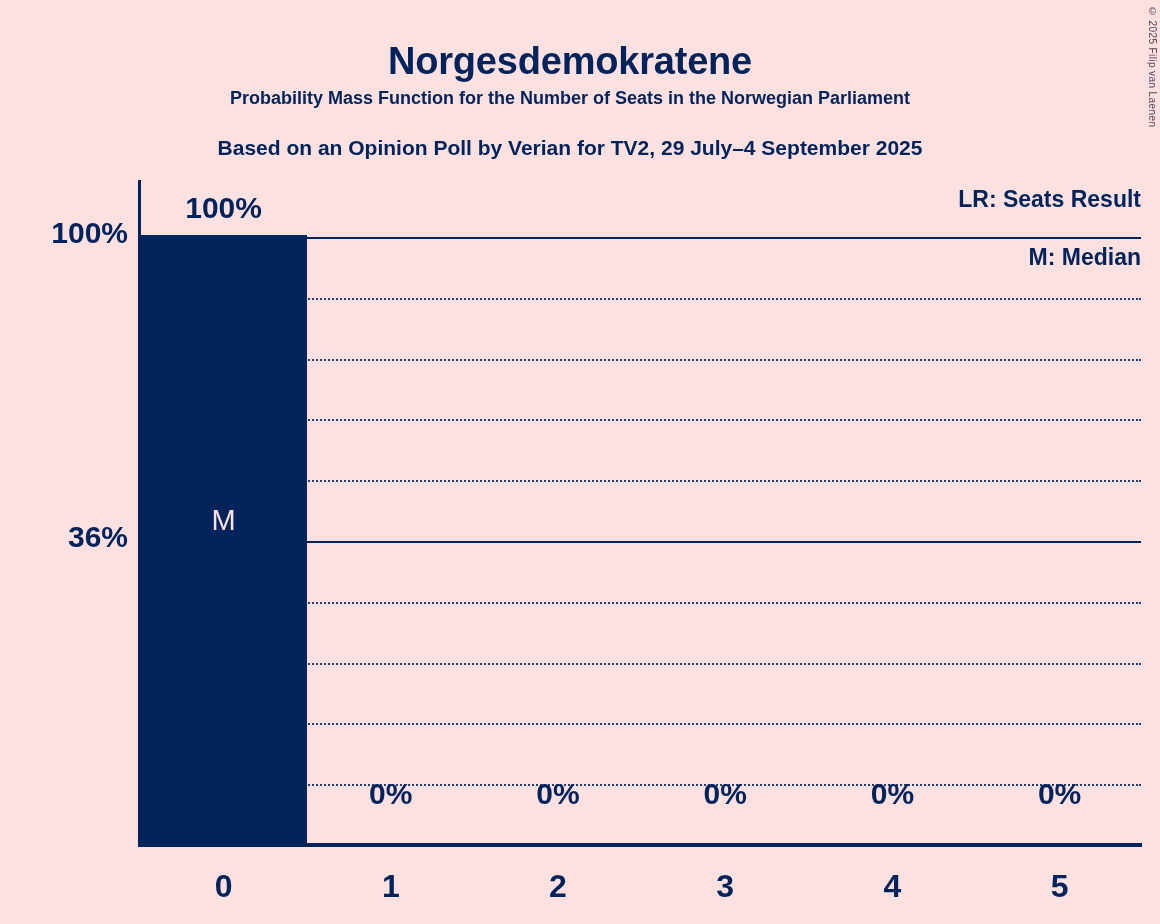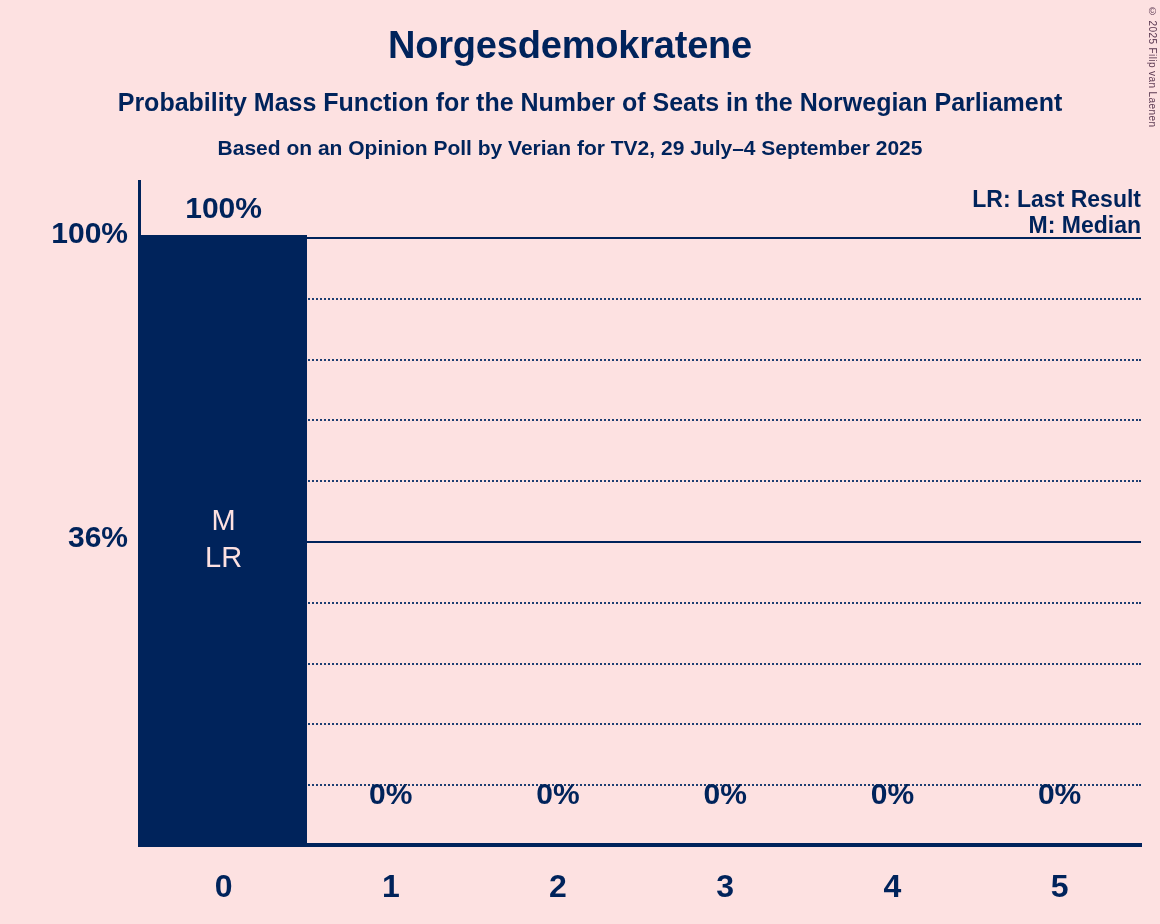--- a/index.html
+++ b/index.html
@@ -27,28 +27,27 @@
   .title {
     position: absolute;
     left: 0;
     width: 1140px;
     text-align: center;
     font-weight: bold;
     color: #00235b;
     white-space: nowrap;
   }
   #chart-title {
-    top: 24px;
+    top: 40px;
     font-size: 38px;
     letter-spacing: -0.2px;
   }
   #chart-subtitle-1 {
     top: 88px;
-    font-size: 25px;
-    margin-left: 20px;
+    font-size: 18px;
   }
   #chart-subtitle-2 {
     top: 136px;
     font-size: 21px;
   }
 
   
   #copyright {
     position: absolute;
     right: 2px;
@@ -150,36 +149,36 @@
   .legend-entry {
     position: absolute;
     right: 19px;
     text-align: right;
     font-size: 23px;
     font-weight: bold;
     color: #00235b;
     white-space: nowrap;
   }
   #legend-lr { top: 186px; }
-  #legend-m  { top: 212px; }
+  #legend-m  { top: 244px; }
 </style>
 </head>
 <body>
 
 <div id="chart-root">
 
   <div class="title" id="chart-title">Norgesdemokratene</div>
 
   <div class="title" id="chart-subtitle-1">Probability Mass Function for the Number of Seats in the Norwegian Parliament</div>
 
   <div class="title" id="chart-subtitle-2">Based on an Opinion Poll by Verian for TV2, 29 July–4 September 2025</div>
 
   <div id="copyright">© 2025 Filip van Laenen</div>
 
-  <div class="legend-entry" id="legend-lr">LR: Last Result</div>
+  <div class="legend-entry" id="legend-lr">LR: Seats Result</div>
 
   <div class="legend-entry" id="legend-m">M: Median</div>
 
   <div id="y-tick-labels">
       <div class="y-tick" style="top: 216px;">100%</div>
       <div class="y-tick" style="top: 520px;">36%</div>
     </div>
 
   <div id="plot-area">
     <div id="gridlines">
@@ -191,21 +190,20 @@
         <div class="gridline solid" style="top: 361px;"></div>
         <div class="gridline dotted" style="top: 421.8px;"></div>
         <div class="gridline dotted" style="top: 482.6px;"></div>
         <div class="gridline dotted" style="top: 543.4px;"></div>
         <div class="gridline dotted" style="top: 604.2px;"></div>
       </div>
     <div id="bars">
         <div class="bar" style="left: 2px; width: 167.2px; height: 608px;">
           <div class="bar-marks" style="top: 267px;">
             <div>M</div>
-            <div>LR</div>
           </div>
         </div>
         <div class="bar-value" style="left: 2px; width: 167.2px; top: 11px;">100%</div>
         <div class="bar-value" style="left: 169.2px; width: 167.2px; top: 597px;">0%</div>
         <div class="bar-value" style="left: 336.4px; width: 167.2px; top: 597px;">0%</div>
         <div class="bar-value" style="left: 503.6px; width: 167.2px; top: 597px;">0%</div>
         <div class="bar-value" style="left: 670.8px; width: 167.2px; top: 597px;">0%</div>
         <div class="bar-value" style="left: 838px; width: 167.2px; top: 597px;">0%</div>
       </div>
     <div id="y-axis-line"></div>

